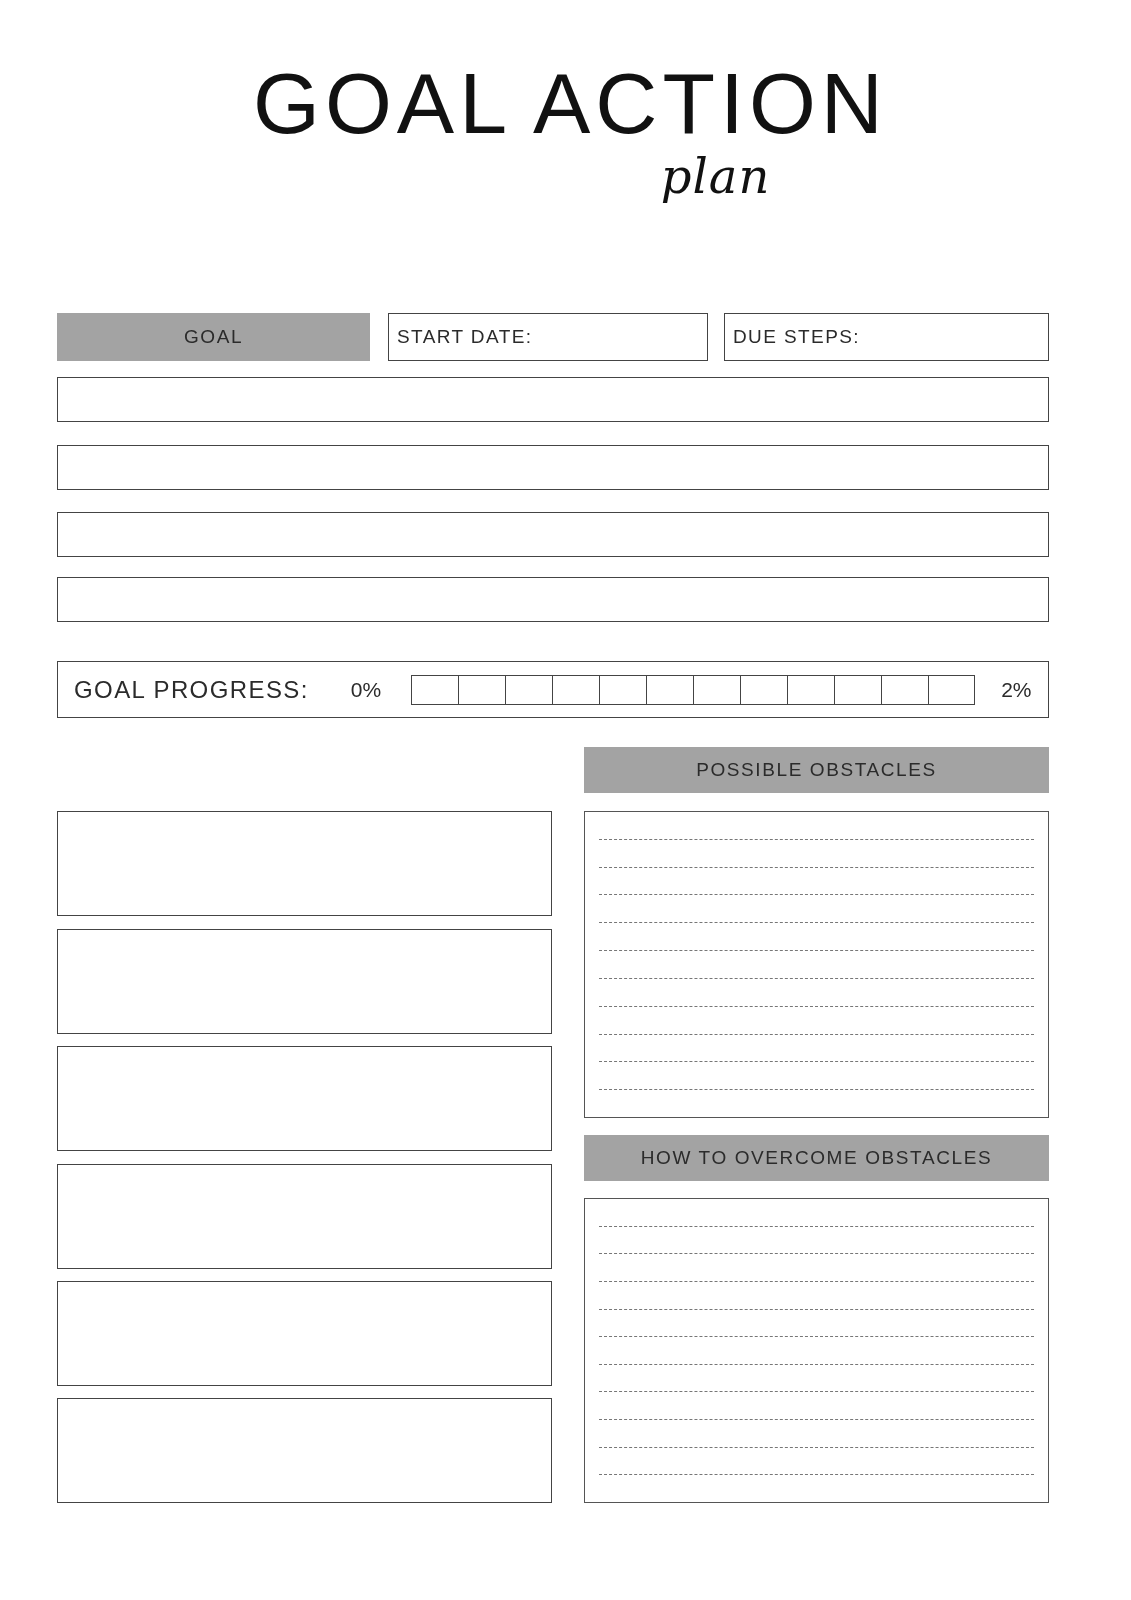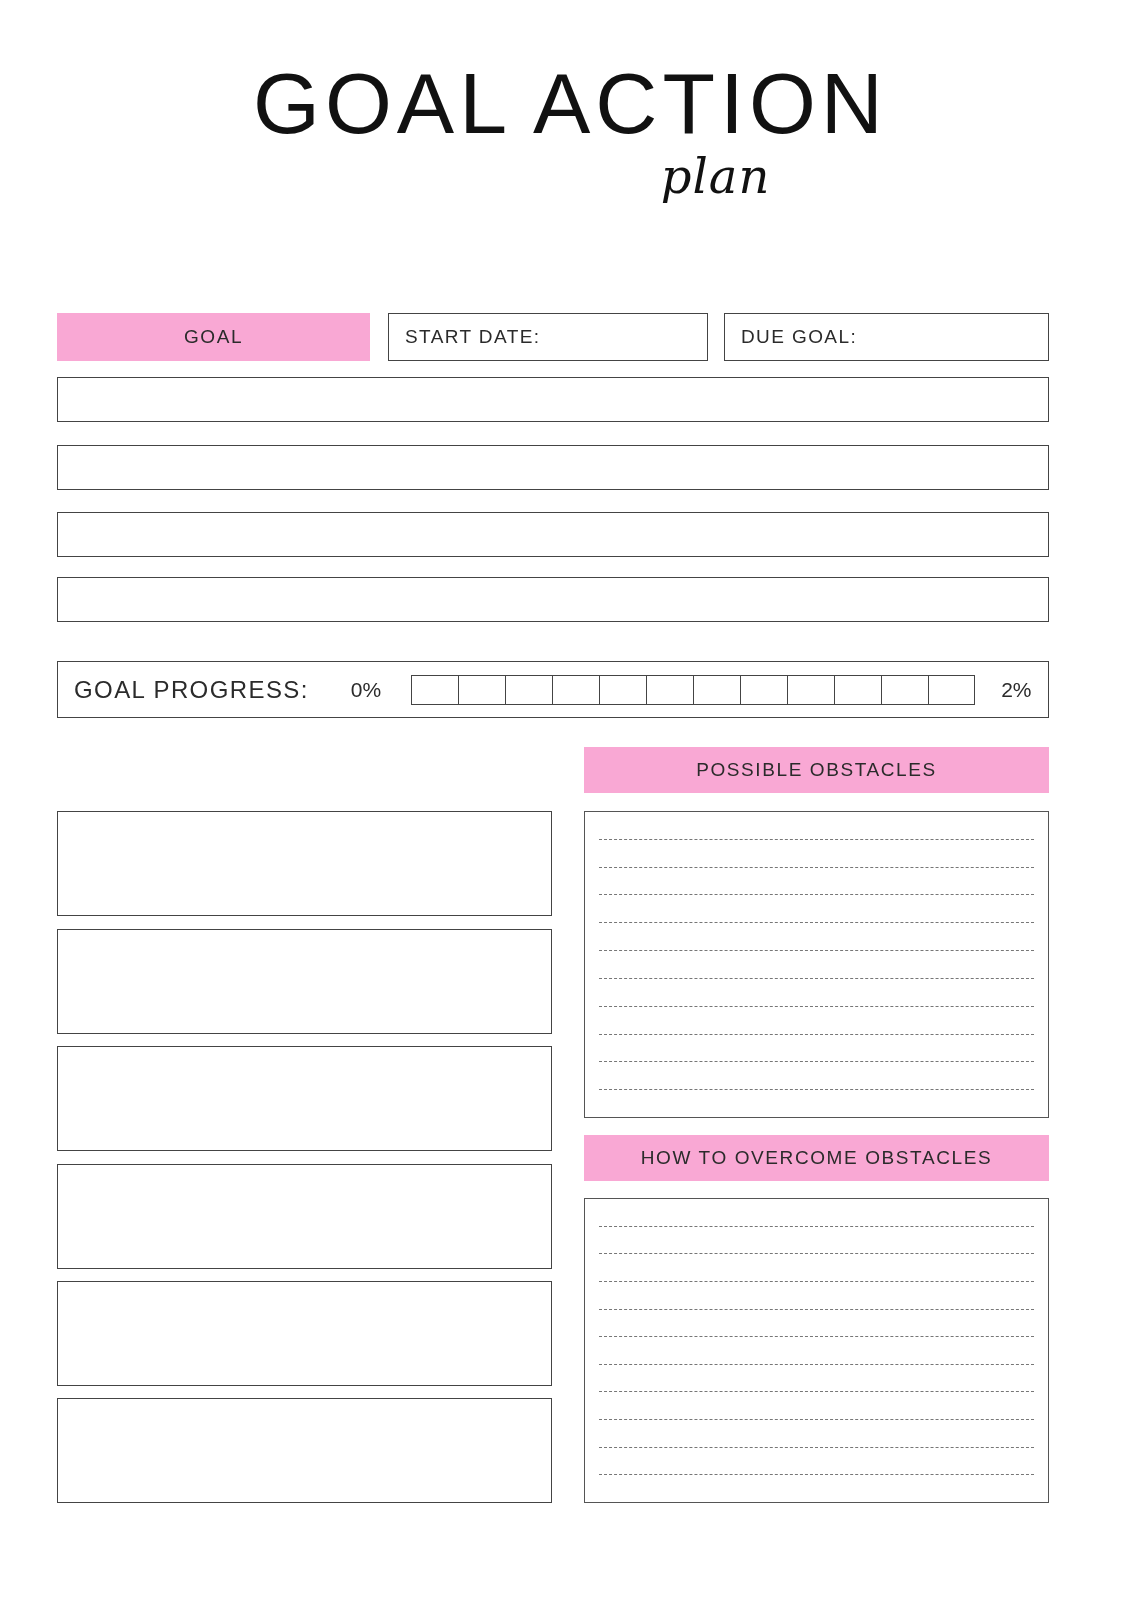--- a/index.html
+++ b/index.html
@@ -47,41 +47,41 @@
     font-size: 48px;
     color: #111;
     margin: 6px 0 0 0;
     padding-left: 300px;
     line-height: 1;
     letter-spacing: 1px;
   }
 
   
   .hdr-grey {
-    background: #f9a8d4;
+    background: #a3a3a3;
     border: none;
     display: flex;
     align-items: center;
     justify-content: center;
     font-size: 19px;
     letter-spacing: 1.6px;
     color: #2b2b2b;
   }
   .box-outline {
     border: 1px solid #444;
     background: #fff;
     box-sizing: border-box;
   }
   .box-label {
     display: flex;
     align-items: center;
     font-size: 19px;
     letter-spacing: 1.4px;
     color: #2b2b2b;
-    padding-left: 16px;
+    padding-left: 8px;
     box-sizing: border-box;
   }
 
   
   .row-top { position: absolute; left: 57px; top: 313px; }
   .goal-hdr { position: absolute; left: 0; top: 0; width: 313px; height: 48px; }
   .start-date { position: absolute; left: 331px; top: 0; width: 320px; height: 48px; }
   .due-date { position: absolute; left: 667px; top: 0; width: 325px; height: 48px; }
 
   
@@ -170,21 +170,21 @@
 <div class="page">
 
   <div class="title-block">
     <div class="title-main">GOAL ACTION</div>
     <div class="title-script">plan</div>
   </div>
 
   <div class="row-top">
     <div class="hdr-grey goal-hdr">GOAL</div>
     <div class="box-outline box-label start-date">START DATE:</div>
-    <div class="box-outline box-label due-date">DUE GOAL:</div>
+    <div class="box-outline box-label due-date">DUE STEPS:</div>
   </div>
 
   <div class="box-outline goal-line gl1"></div>
   <div class="box-outline goal-line gl2"></div>
   <div class="box-outline goal-line gl3"></div>
   <div class="box-outline goal-line gl4"></div>
 
   <div class="box-outline progress-wrap">
     <span class="progress-label">GOAL PROGRESS:</span>
     <span class="progress-zero">0%</span>

